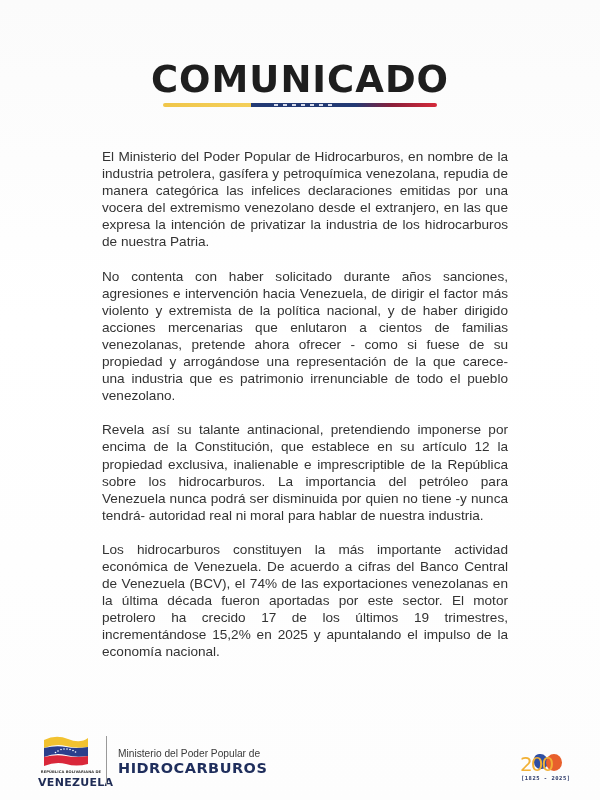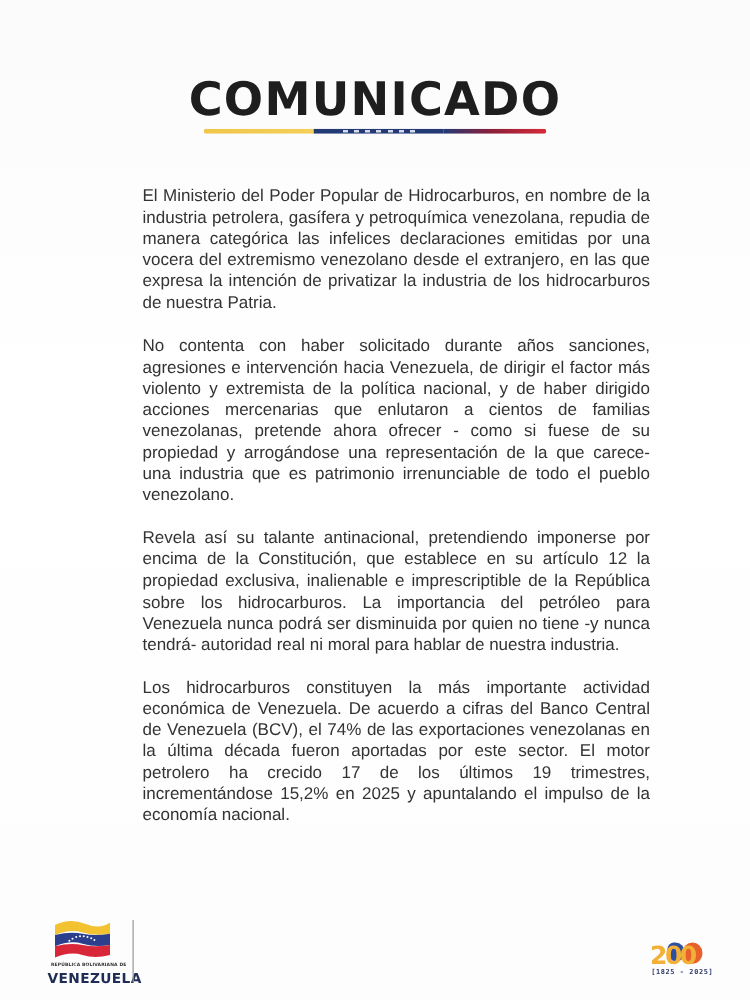--- a/index.html
+++ b/index.html
@@ -5,33 +5,33 @@
     * { box-sizing: border-box; margin: 0; padding: 0; }
     html, body { width: 600px; height: 800px; background: #ffffff; overflow: hidden; }
     body { position: relative; font-family: "DejaVu Sans", sans-serif; color: #2b2b2b; }
     .page { position: absolute; inset: 0; background: linear-gradient(180deg,#fbfbfb 0%,#ffffff 40%,#fdfdfd 100%); }
     .title { position: absolute; top: 58px; left: 0; width: 600px; text-align: center; font-family: "DejaVu Sans", sans-serif; font-weight: bold; font-size: 37px; letter-spacing: 1px; color: #1e1e1e; }
     .divider { position: absolute; top: 103px; left: 163px; width: 274px; height: 4px; display: flex; border-radius: 2px; overflow: hidden; }
     .divider .y { flex: 0 0 32%; background: linear-gradient(90deg,#f0c64a,#f4cf5a); }
     .divider .b { flex: 0 0 38%; background: #233a74; position: relative; }
     .divider .b .stars { position: absolute; top: 1px; left: 22%; width: 56%; height: 2px; background: repeating-linear-gradient(90deg,#d7dcec 0 4px,transparent 4px 9px); }
     .divider .r { flex: 1; background: linear-gradient(90deg,#233a74,#8a1f3a 45%,#d62a3a); }
-    .body-text { position: absolute; top: 148px; left: 114px; width: 406px; font-family: "Liberation Sans", sans-serif; font-size: 13.6px; line-height: 17.1px; color: #333333; }
+    .body-text { position: absolute; top: 148px; left: 102px; width: 406px; font-family: "Liberation Sans", sans-serif; font-size: 13.6px; line-height: 17.1px; color: #333333; }
     .body-text p { text-align: justify; text-align-last: left; margin-bottom: 17px; }
     .footer { position: absolute; top: 730px; left: 0; width: 600px; height: 60px; }
     .vzla-logo { position: absolute; left: 38px; top: 4px; width: 66px; height: 58px; }
     .flag { position: absolute; left: 4px; top: 0; width: 48px; height: 34px; }
     .vzla-small { position: absolute; left: 0; top: 36px; width: 66px; font-size: 3.6px; font-weight: bold; color: #333; text-align: center; letter-spacing: 0.1px; }
     .vzla-name { position: absolute; left: 0; top: 42px; width: 66px; font-size: 11px; font-weight: bold; color: #1f2c55; text-align: center; letter-spacing: 0.3px; }
     .vsep { position: absolute; left: 106px; top: 6px; width: 1px; height: 50px; background: #9a9a9a; }
     .ministry { position: absolute; left: 118px; top: 18px; }
     .ministry .line1 { font-family: "Liberation Sans", sans-serif; font-size: 10.2px; color: #3a3a3a; }
     .ministry .line2 { font-family: "DejaVu Sans", sans-serif; font-weight: bold; font-size: 14.5px; color: #1f2e5c; letter-spacing: 0.5px; margin-top: 1px; }
     .anniv { position: absolute; left: 520px; top: 22px; width: 60px; height: 40px; }
-    .anniv .num { position: absolute; left: 0; top: 0; font-family: "DejaVu Sans", sans-serif; font-weight: bold; font-size: 20px; letter-spacing: -2px; color: #f2b136; }
+    .anniv .num { position: absolute; left: 0; top: 0; font-family: "DejaVu Sans", sans-serif; font-weight: normal; font-size: 20px; letter-spacing: -2px; color: #f2b136; }
     .anniv .blob1 { position: absolute; left: 14px; top: 2px; width: 14px; height: 15px; background: #2f4fa3; border-radius: 40% 60% 50% 50%; }
     .anniv .blob2 { position: absolute; left: 26px; top: 2px; width: 16px; height: 17px; background: #e8602c; border-radius: 50%; }
     .anniv .dates { position: absolute; left: 1px; top: 23px; font-family: "DejaVu Sans Mono", monospace; font-size: 5.5px; color: #2d3a6a; font-weight: bold; letter-spacing: 0.5px; white-space: nowrap; }
   </style>
 </head>
 <body>
 
 <div class="page">
 
   <h1 class="title">COMUNICADO</h1>
@@ -65,20 +65,24 @@
             <circle cx="28" cy="15.5" r="0.8"></circle>
             <circle cx="31" cy="16.5" r="0.8"></circle>
           <circle cx="33.5" cy="18" r="0.8"></circle>
             <circle cx="13.5" cy="18.5" r="0.8"></circle>
         </g>
       </svg>
       <div class="vzla-small">REPÚBLICA BOLIVARIANA DE</div>
       <div class="vzla-name">VENEZUELA</div>
     </div>
     <div class="vsep"></div>
+    <div class="ministry">
+      <div class="line1">Ministerio del Poder Popular de</div>
+      <div class="line2">HIDROCARBUROS</div>
+    </div>
     <div class="anniv">
       <div class="blob1"></div>
       <div class="blob2"></div>
       <div class="num">200</div>
       <div class="dates">[1825 - 2025]</div>
     </div>
   </div>
 
 </div>
 

